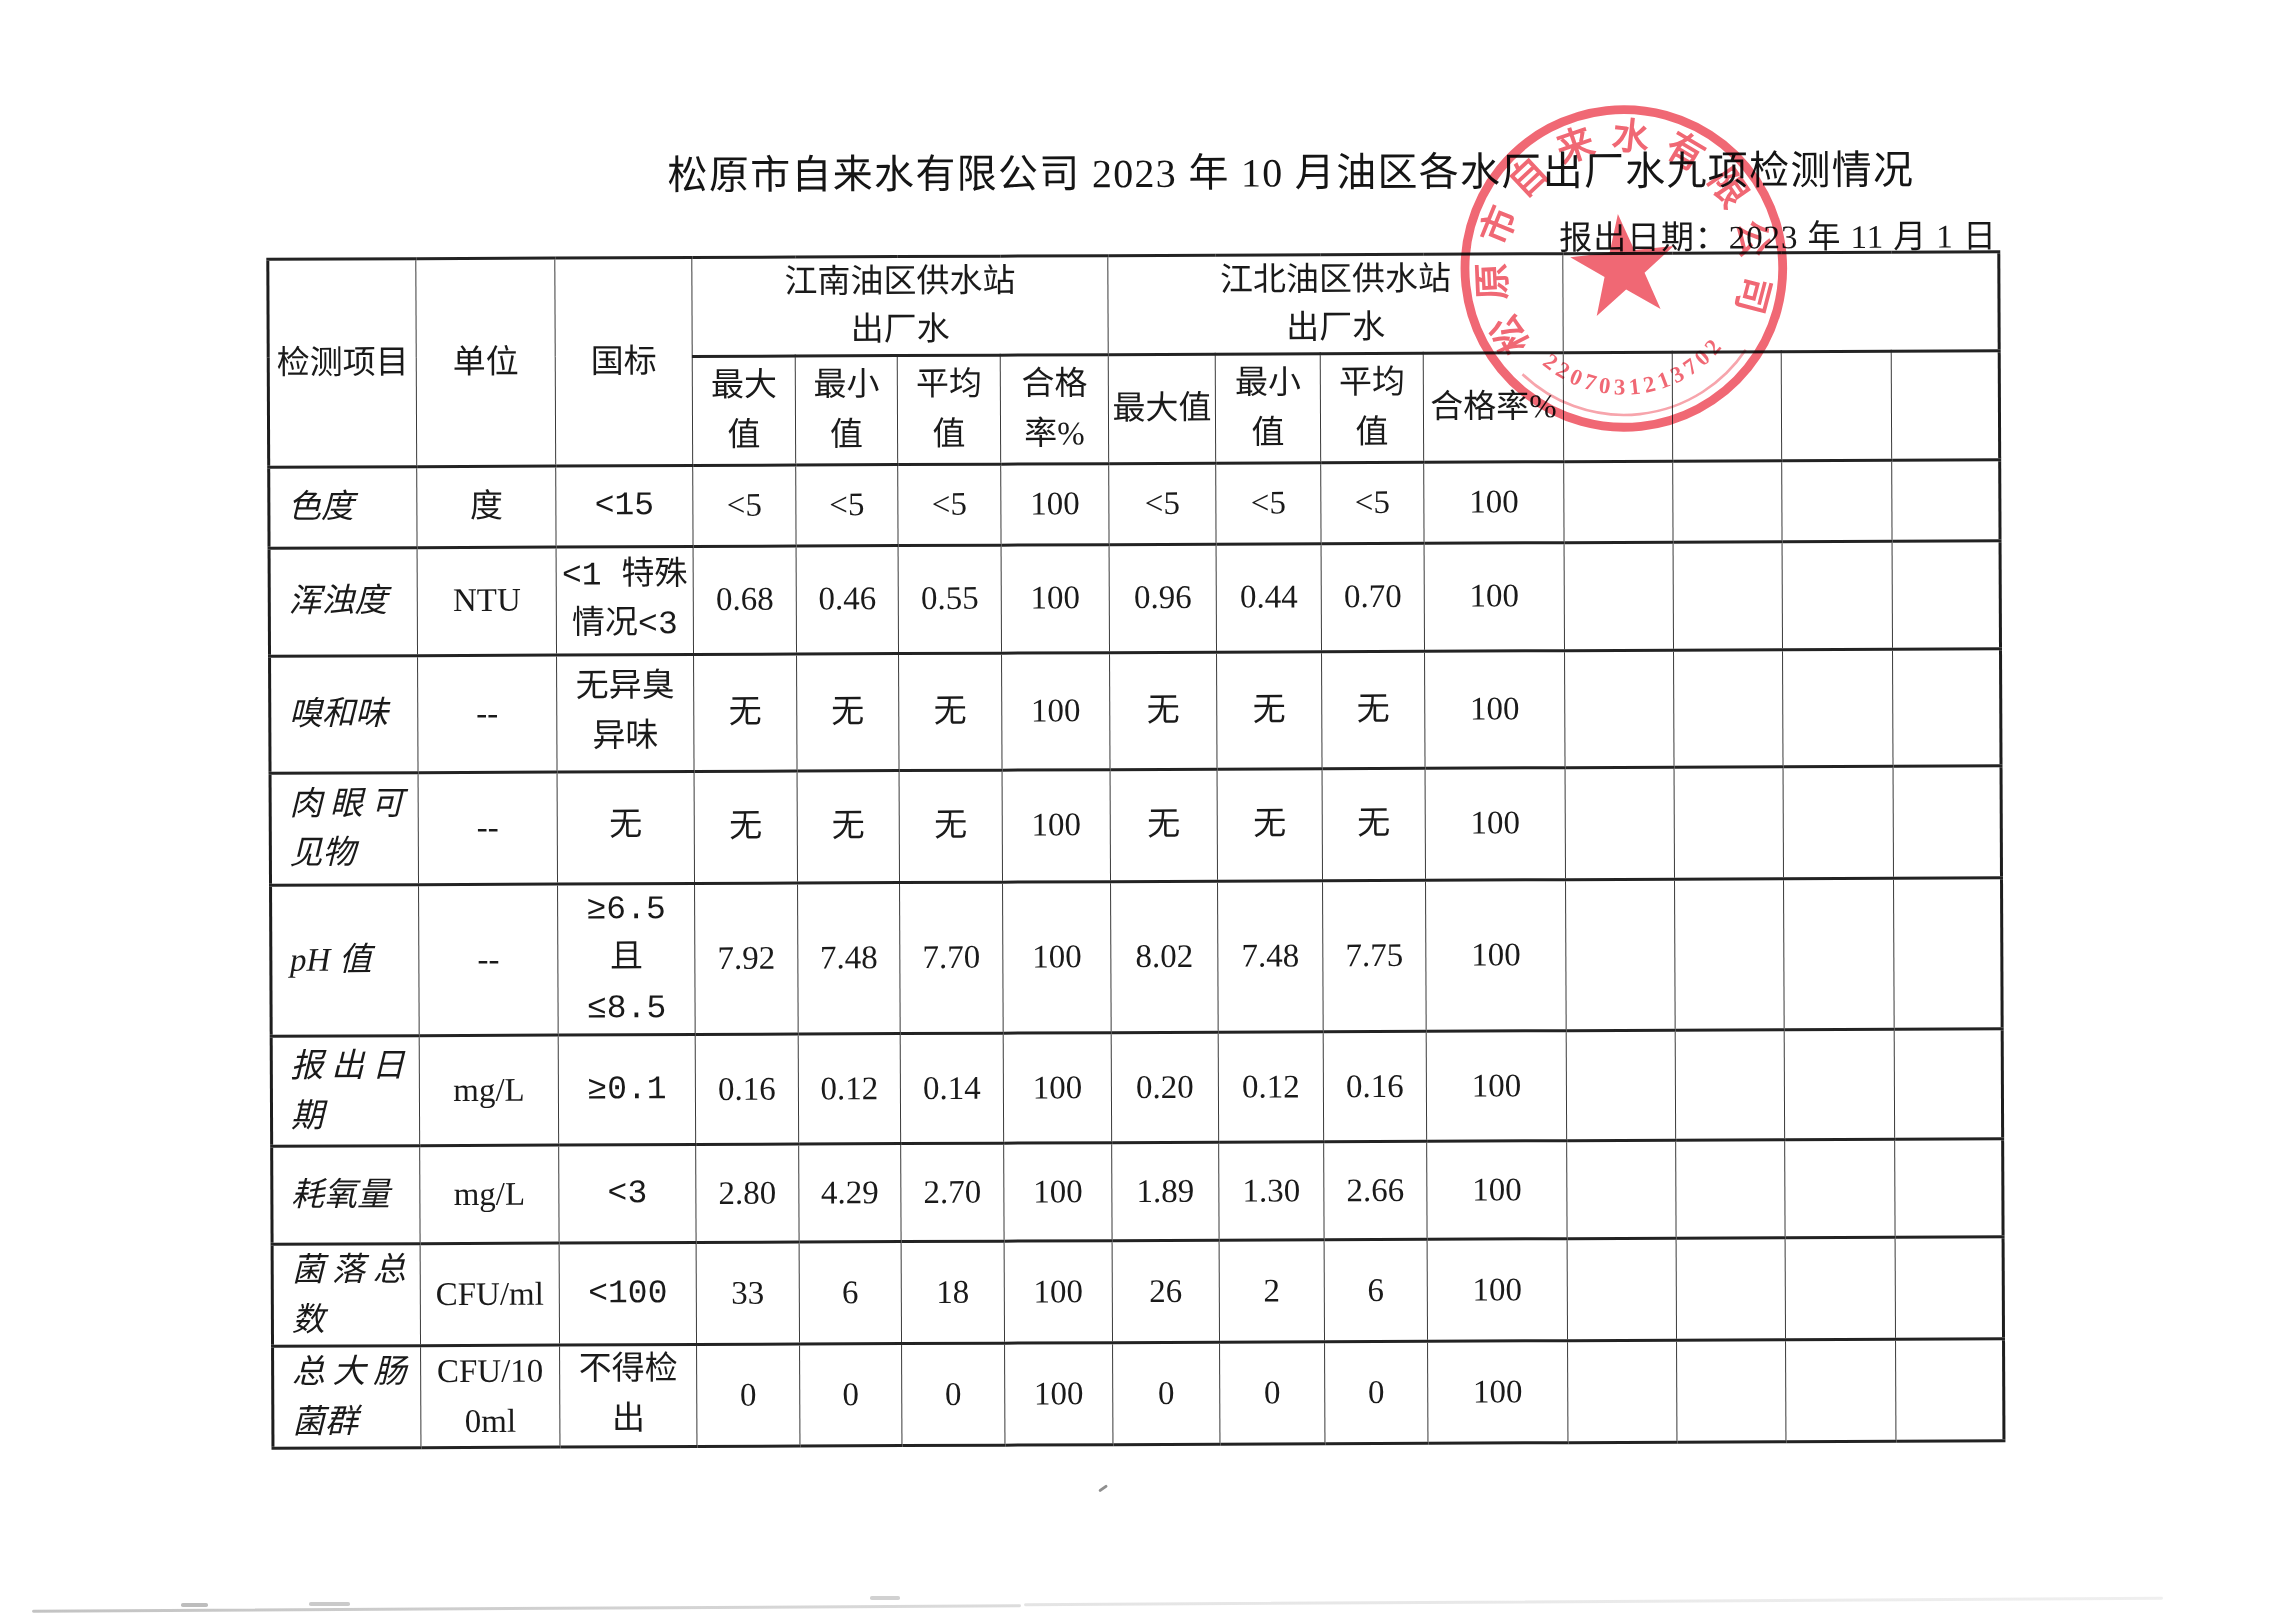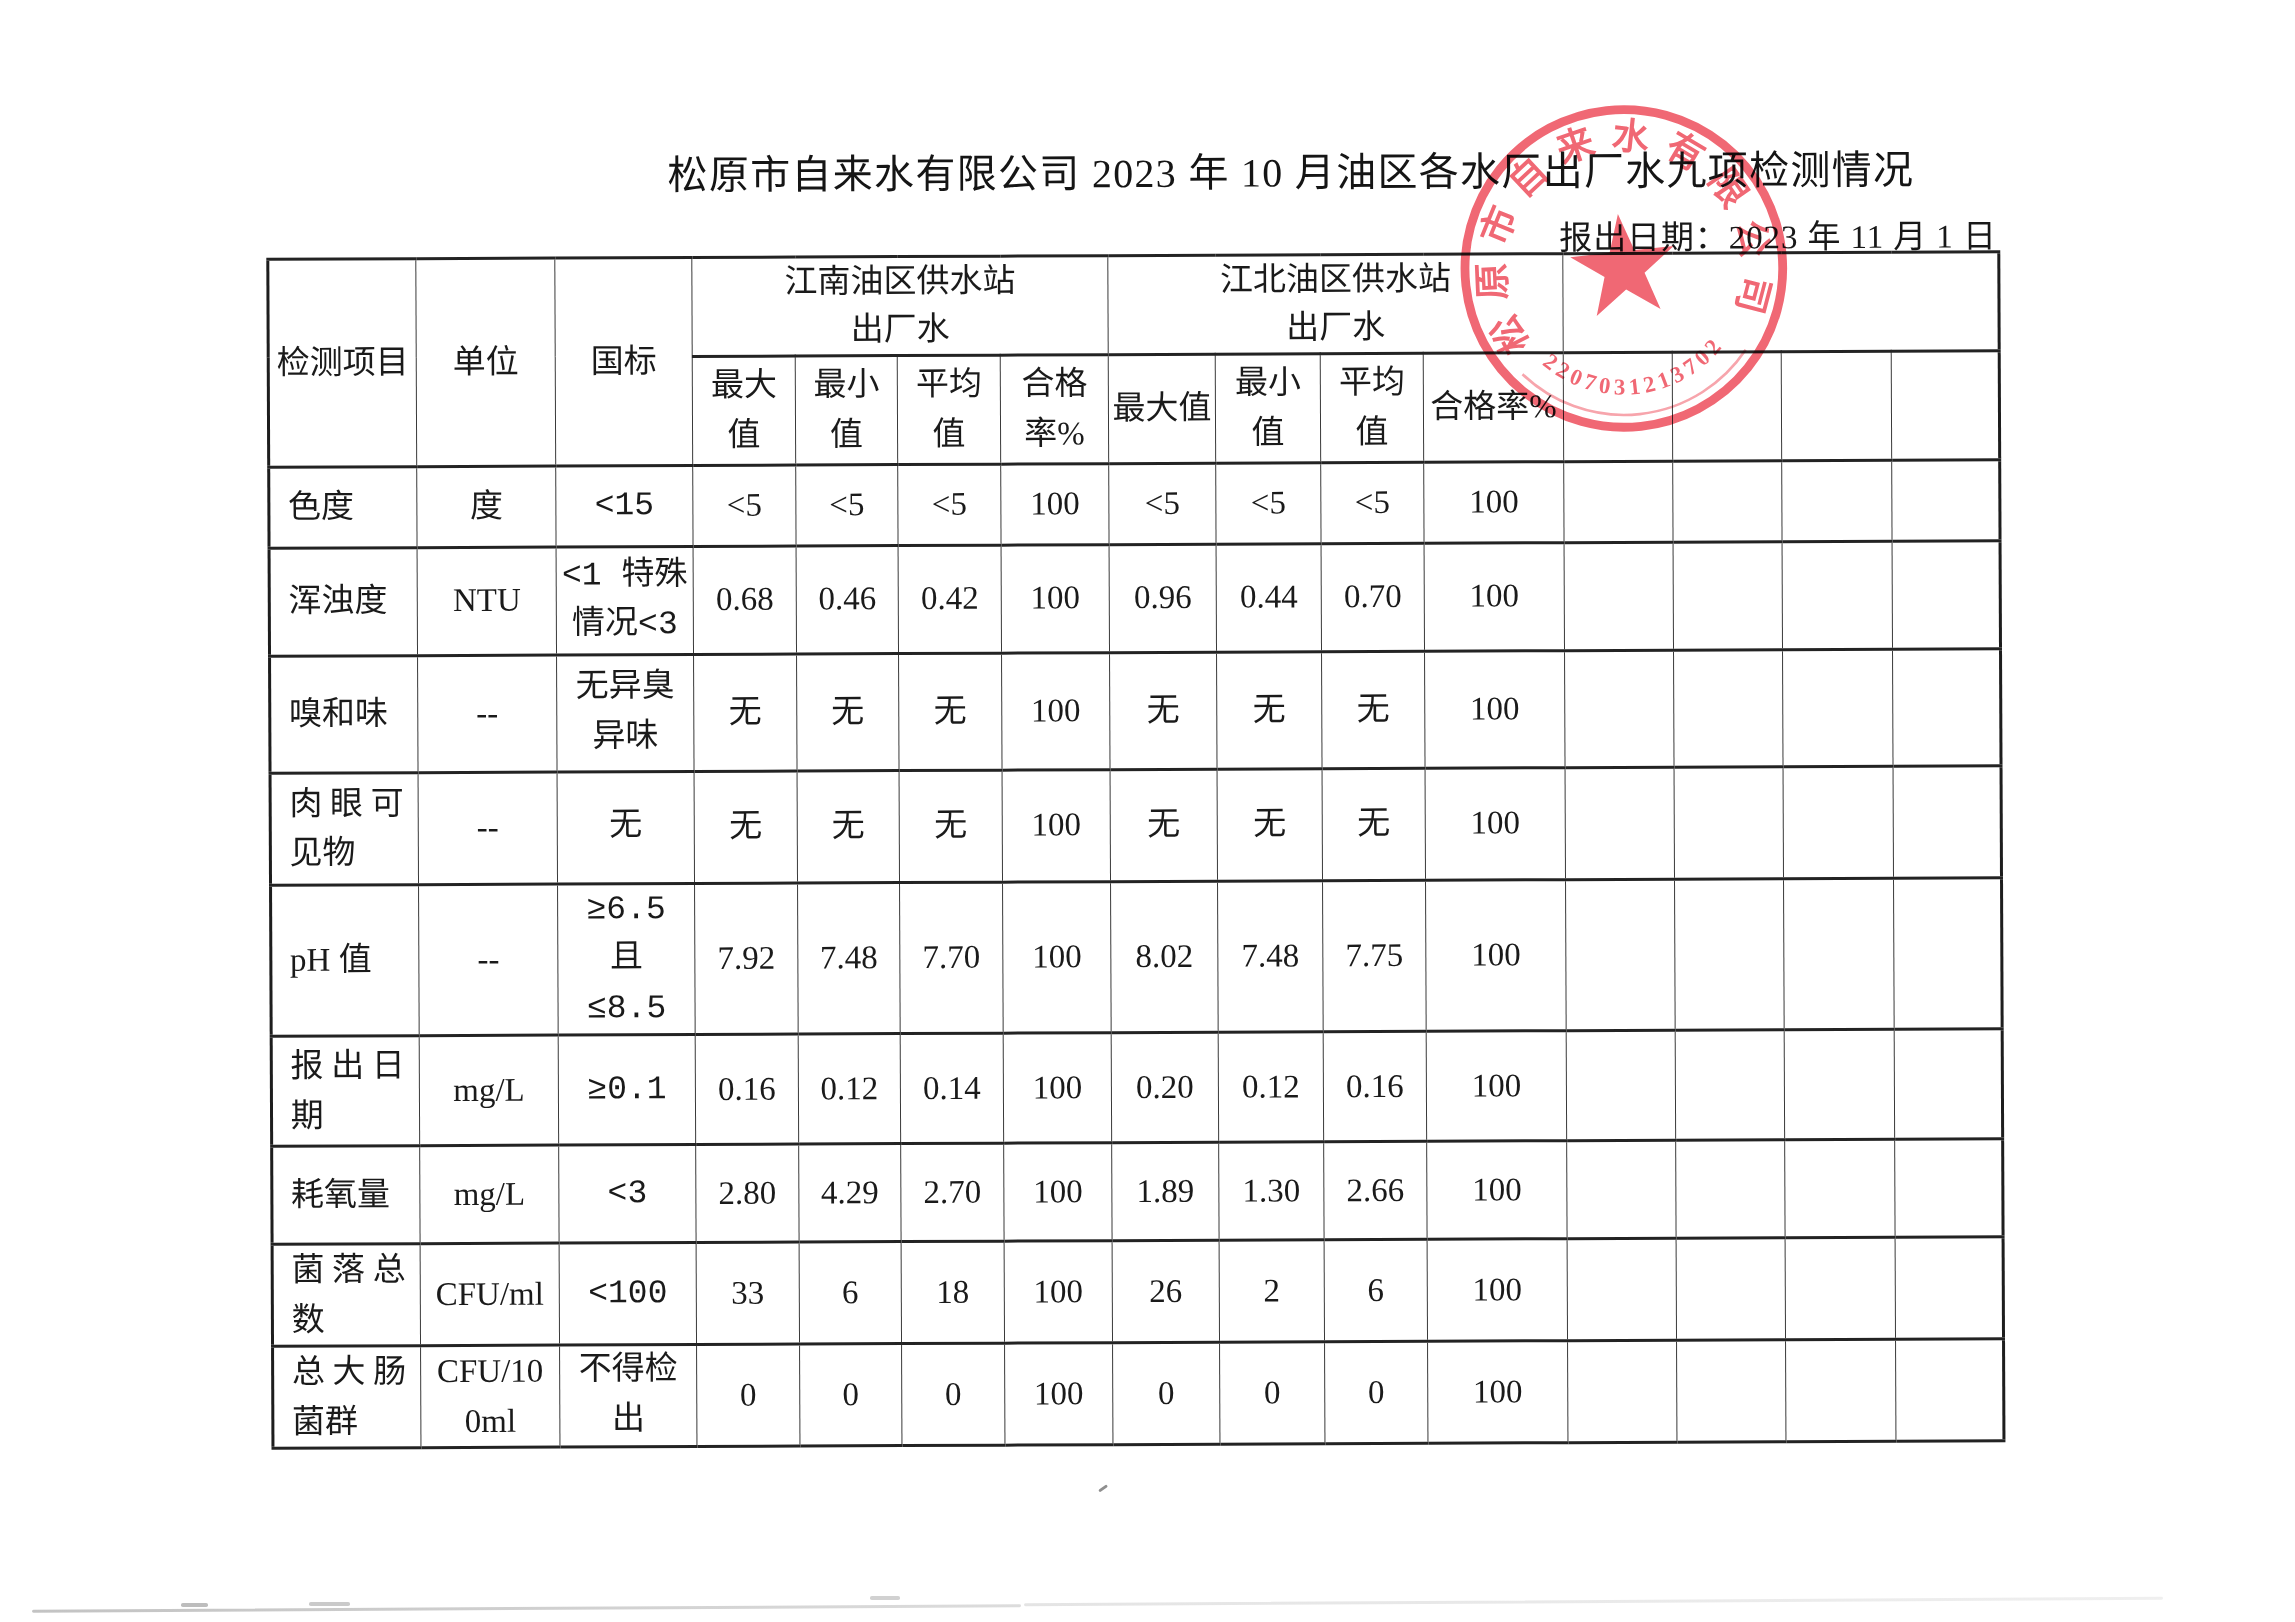--- a/index.html
+++ b/index.html
@@ -34,21 +34,21 @@
     border-right:1.8px solid #3a3a3a;
     font-weight:normal;
     font-size:33px;
     line-height:1.5;
     text-align:center;
     vertical-align:middle;
     padding:0 3.5px;
     overflow:hidden;
   }
   .report th.grp{white-space:pre-line;line-height:1.45;}
-  .report td.c1{text-align:justify;padding:0 14px 0 17.7px;}
+  .report td.c1{text-align:justify;padding:0 14px 0 17.7px;font-style:italic;}
   .report td.c2{word-break:break-all;padding:0 14px;}
   .report td.c3{white-space:pre-line;padding:0 3.5px;font-family:Liberation Mono, monospace;}
 
   .stamp{
     position:absolute;left:1449px;top:94px;width:353px;height:353px;
     transform:rotate(-6deg);
     mix-blend-mode:multiply;
     opacity:0.86;
   }
   .stamp text{font-family:"Liberation Serif","DejaVu Serif",serif;font-weight:bold;}
@@ -129,21 +129,21 @@
         <td></td>
         <td></td>
       </tr>
       <tr style="height:108px">
         <td class="c1">浑浊度</td>
         <td class="c2">NTU</td>
         <td class="c3">&lt;1 特殊
 情况&lt;3</td>
         <td>0.68</td>
         <td>0.46</td>
-        <td>0.42</td>
+        <td>0.55</td>
         <td>100</td>
         <td>0.96</td>
         <td>0.44</td>
         <td>0.70</td>
         <td>100</td>
         <td></td>
         <td></td>
         <td></td>
         <td></td>
       </tr>

